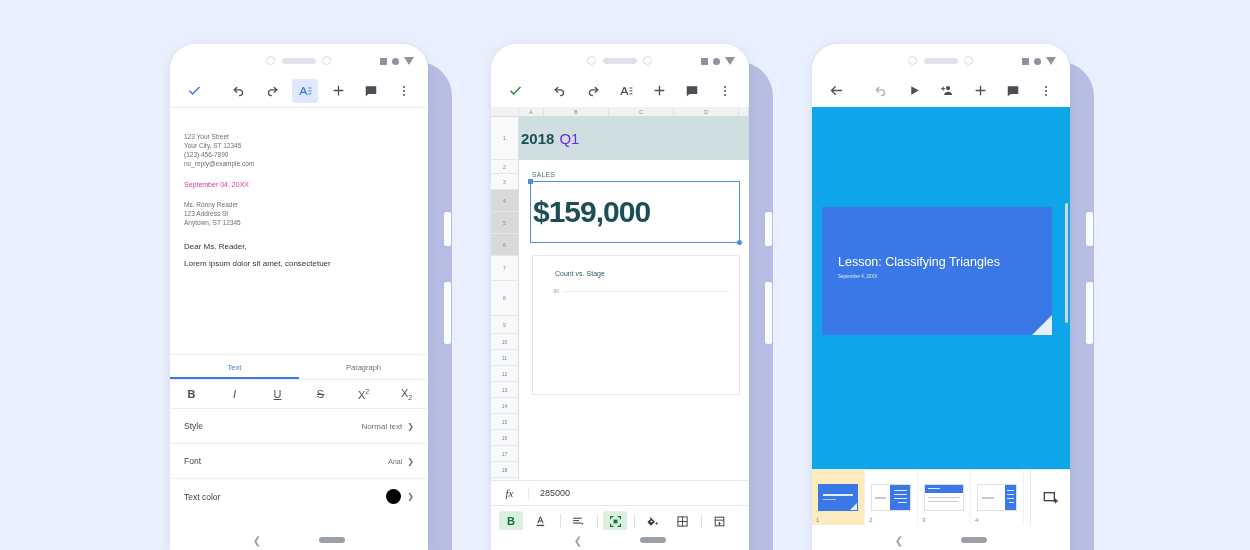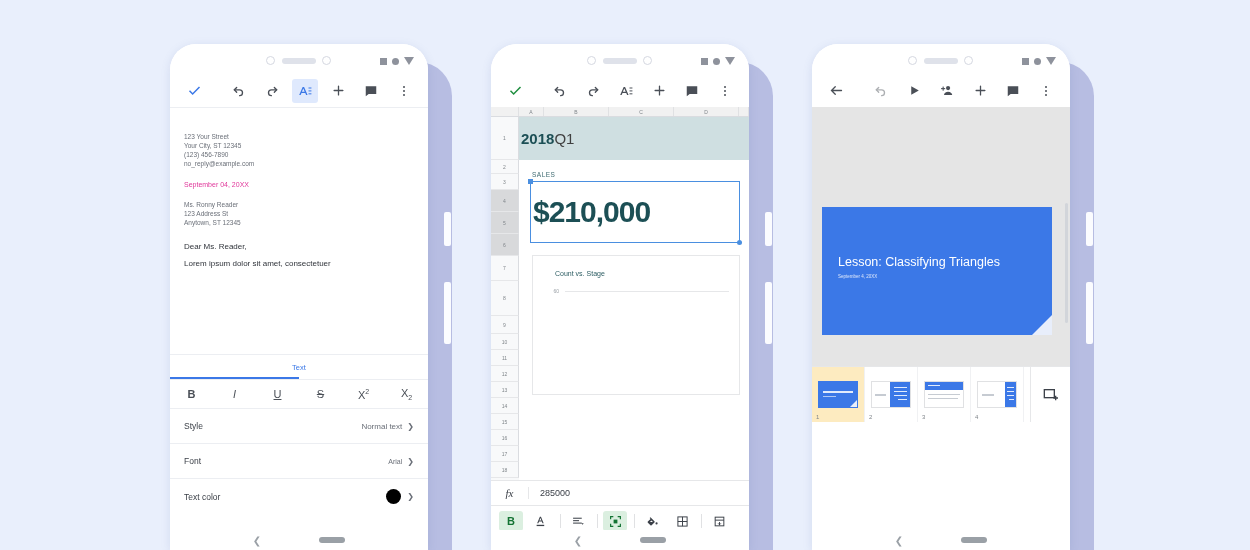--- a/index.html
+++ b/index.html
@@ -107,21 +107,21 @@
   .sh-grid { display: flex; position: relative; }
   .sh-rows { width: 28px; flex: 0 0 28px; background: #f8f9fa; }
   .sh-row { font-size: 5px; color: #80868b; display: flex; align-items: center;
             justify-content: center; border-bottom: 1px solid #e6e7e9;
             border-right: 1px solid #dadce0; }
   .sh-row.sel { background: #d8d9db; }
   .sh-canvas { flex: 1; position: relative; background: #fff; }
   .sh-banner { background: #cfdfe1; height: 43px; display: flex; align-items: center;
                padding-left: 2px; }
   .sh-banner .y { font-size: 15px; font-weight: bold; color: #1c4f55; }
-  .sh-banner .q { font-size: 15px; color: #404040; }
+  .sh-banner .q { font-size: 15px; color: #6d28d9; margin-left: 5px; }
   .sh-sales { font-size: 6.5px; color: #3f6b71; letter-spacing: .5px;
               padding: 11px 0 0 13px; }
   .sh-bigcell { margin: 3px 9px 0 11px; border: 1.4px solid #4a8fe0;
                 height: 62px; display: flex; align-items: center; position: relative; }
   .sh-bigcell .amt { font-size: 30px; font-weight: bold; color: #1c4f55;
                      letter-spacing: -1px; padding-left: 2px; }
   .handle { position: absolute; width: 5px; height: 5px; background: #4a8fe0; }
   .handle.tl { left: -3px; top: -3px; }
   .handle.br { right: -3px; bottom: -3px; border-radius: 50%; }
   .sh-h2 { font-size: 16px; color: #1c4f55; padding: 27px 0 0 13px; }
@@ -137,21 +137,21 @@
            color: #3c4149; font-family: "Liberation Serif", serif;
            border-right: 1px solid #e6e7e9; }
   .sh-fval { font-size: 9px; color: #3c4149; padding-left: 11px; }
   .sh-toolbar { height: 30px; display: flex; align-items: center; padding: 0 8px; background:#fff; }
   .sh-tb { width: 24px; height: 20px; display: flex; align-items: center;
            justify-content: center; color: #3c4149; margin-right: 6px; }
   .sh-tb.hl { background: #dbefe0; border-radius: 3px; color: #137333; }
   .sh-sep { width: 1px; height: 14px; background: #e0e1e3; margin: 0 5px 0 1px; }
 
   
-  .sl-stage { background: #e5e5e5; height: 259px; position: relative; }
+  .sl-stage { background: #0ea5e9; height: 362px; position: relative; }
   .sl-slide { position: absolute; left: 10px; top: 100px; width: 230px; height: 128px;
               background: #3b78e7; }
   .sl-title { position: absolute; left: 16px; top: 48px; font-size: 12.5px; color: #fff; }
   .sl-sub { position: absolute; left: 16px; top: 67px; font-size: 4.5px; color: #dfe8fb; }
   .fold { position: absolute; right: 0; bottom: 0; width: 0; height: 0;
           border-left: 20px solid transparent; border-bottom: 20px solid #e8eefb; }
   .sl-scroll { position: absolute; right: 2px; top: 96px; width: 3px; height: 120px;
                background: #d2d5da; border-radius: 2px; }
   .filmstrip { height: 56px; background: #fff; border-top: 1px solid #e6e7e9;
                display: flex; align-items: stretch; }
@@ -261,20 +261,21 @@
           <div>123 Address St</div>
           <div>Anytown, ST 12345</div>
         </div>
         <div class="doc-dear">Dear Ms. Reader,</div>
         <div class="doc-lorem">Lorem ipsum dolor sit amet, consectetuer</div>
       </div>
 
       <div class="fmt-panel" style="height:196px">
         <div class="fmt-tabs">
           <div class="fmt-tab sel">Text</div>
+          <div class="fmt-tab">Paragraph</div>
           <div class="fmt-underline"></div>
         </div>
         <div class="fmt-row-icons">
           <div class="fmt-ic"><b>B</b></div>
           <div class="fmt-ic"><i>I</i></div>
           <div class="fmt-ic"><u>U</u></div>
           <div class="fmt-ic"><s>S</s></div>
           <div class="fmt-ic"><span>X</span><span class="sup">2</span></div>
           <div class="fmt-ic"><span>X</span><span class="sub">2</span></div>
         </div>
@@ -398,21 +399,21 @@
         </div>
 
         <div class="sh-canvas">
           <div class="sh-banner">
             <span class="y">2018</span>
             <span class="q">Q1</span>
           </div>
           <div class="sh-sales">SALES</div>
           <div class="sh-bigcell">
             <span class="handle tl"></span>
-            <span class="amt">$210,000</span>
+            <span class="amt">$159,000</span>
             <span class="handle br"></span>
           </div>
           <div class="sh-card">
             <div class="sh-card-title">Count vs. Stage</div>
             <div class="sh-axis">
               <span class="tick">60</span>
               <span class="gl"></span>
             </div>
           </div>
         </div>

